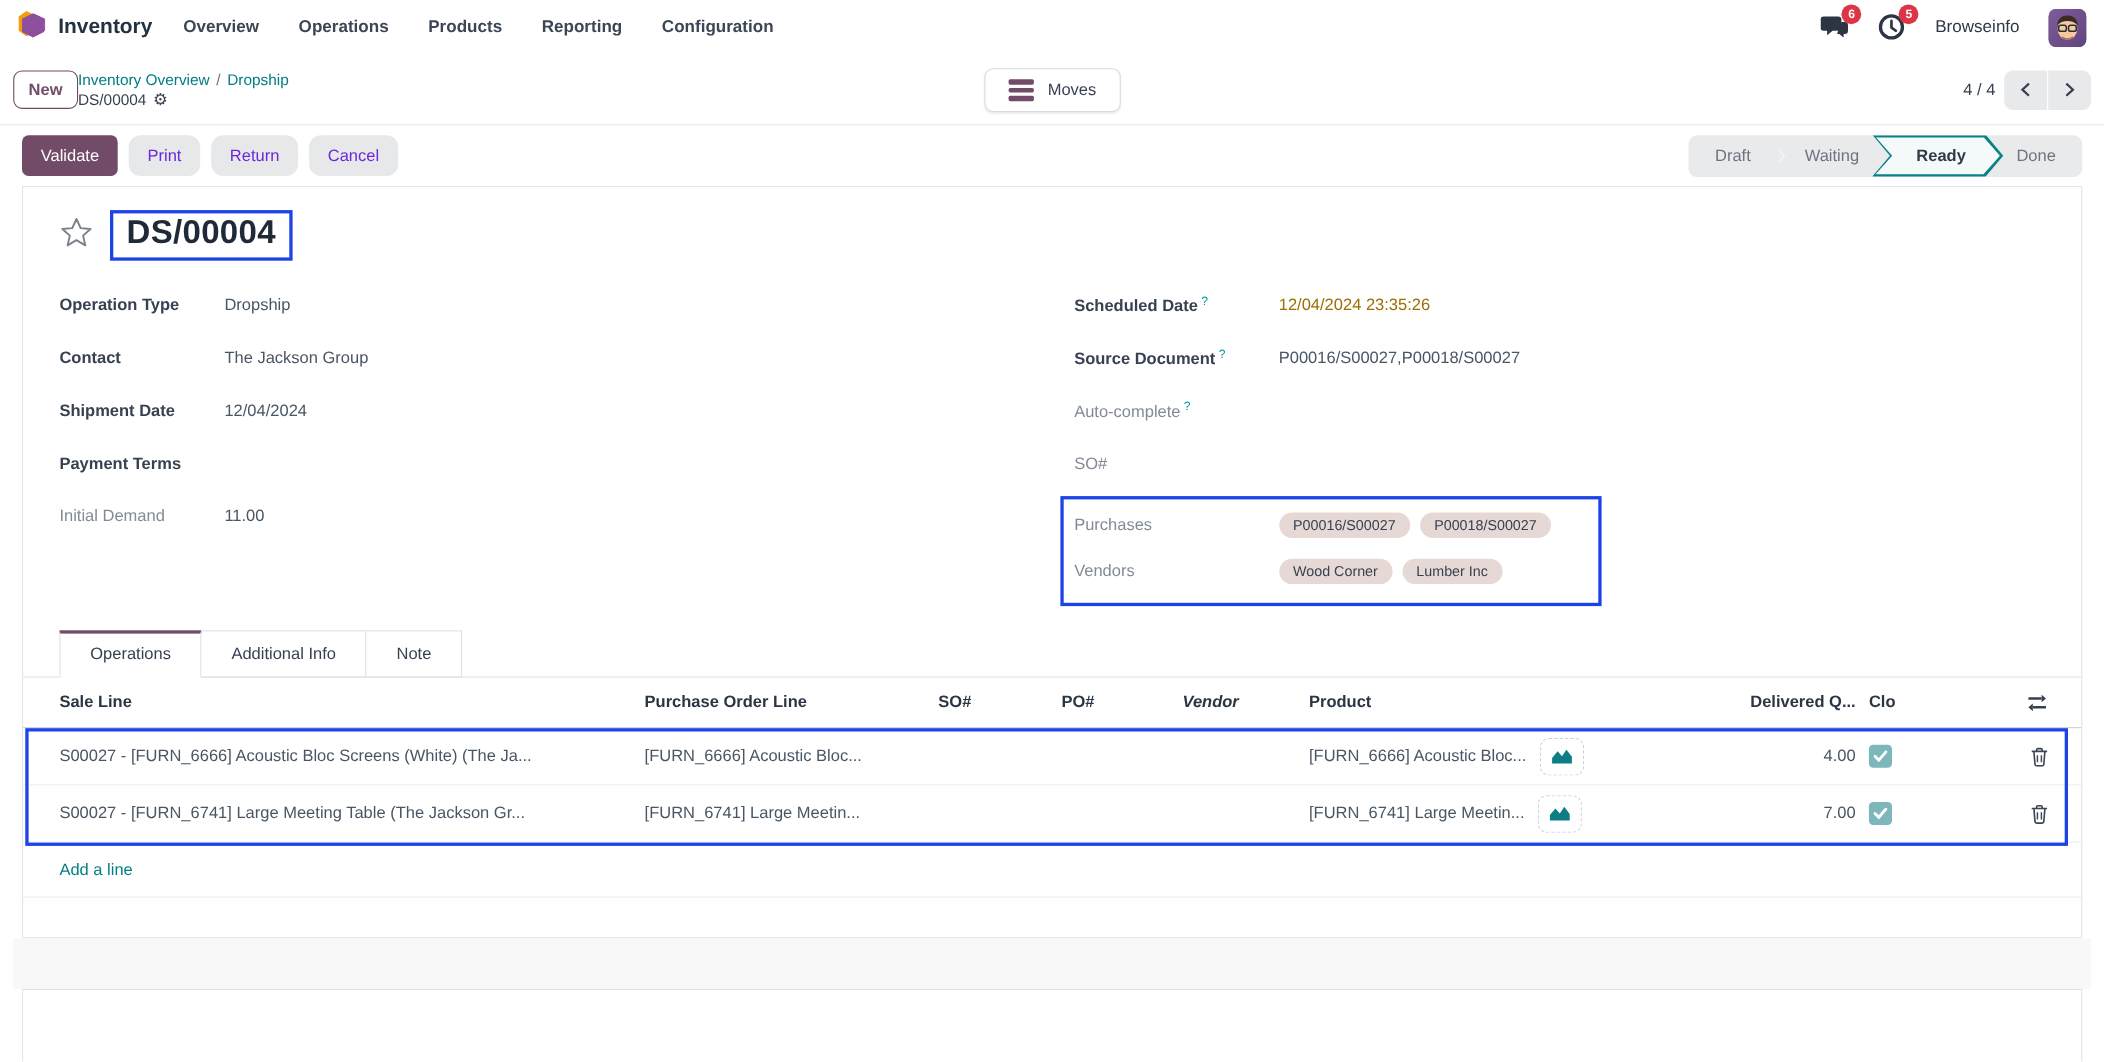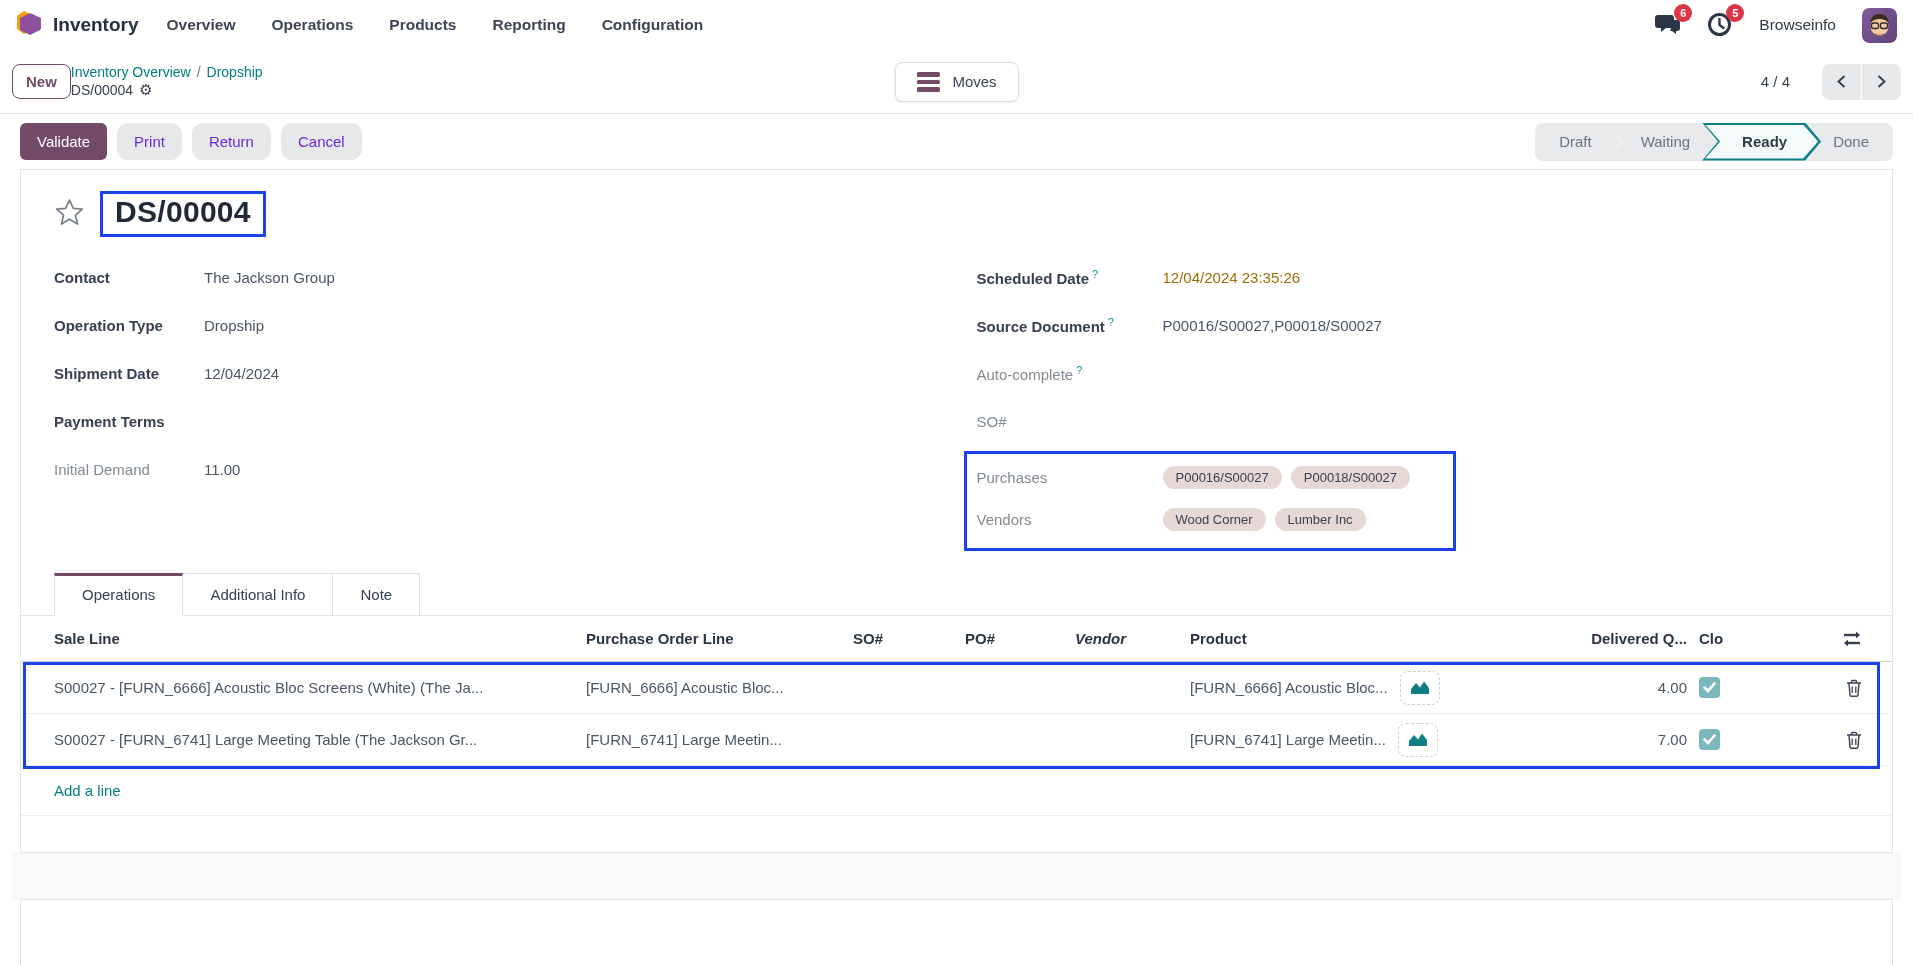--- a/index.html
+++ b/index.html
@@ -27,21 +27,21 @@
   .crumb-line1 { color:#017e84; }
   .crumb-line1 a { color:#017e84; text-decoration:none; cursor:pointer; }
   .crumb-sep { color:#6b7480; margin:0 6px; }
   .crumb-line2 { color:#374151; display:flex; align-items:center; gap:6px; }
   .gear { font-family:"DejaVu Sans",sans-serif; font-size:15px; color:#374151; cursor:pointer; }
   .moves-btn { position:absolute; left:50%; transform:translateX(-50%); top:12px;
     display:flex; align-items:center; gap:13px; background:#fff; border:1px solid #d9dbdf; border-radius:8px;
     padding:9px 21px; font-size:15px; color:#374151; box-shadow:0 1px 2px rgba(0,0,0,.07); cursor:pointer; }
   .bars { display:flex; flex-direction:column; gap:3px; }
   .bars i { display:block; width:23px; height:4.5px; background:#714b67; border-radius:1.5px; }
-  .pager { margin-left:auto; display:flex; align-items:center; gap:32px; }
+  .pager { margin-left:auto; display:flex; align-items:center; gap:8px; }
   .pager-text { font-size:15px; color:#374151; }
   .pager-btns { display:flex; gap:1px; }
   .pager-btns button { width:39px; height:36px; background:#e8e9eb; border:none; cursor:pointer;
     display:flex; align-items:center; justify-content:center; }
   .pager-btns button:first-child { border-radius:8px 0 0 8px; }
   .pager-btns button:last-child { border-radius:0 8px 8px 0; }
 
   .hdivider { border-top:1px solid #e4e6e9; }
 
   
@@ -246,26 +246,26 @@
     </span>
     <div class="title-box">
       <h1>DS/00004</h1>
     </div>
   </div>
 
   <div class="fields">
 
     <div class="col-left">
       <div class="field">
+        <span class="flabel">Operation Type</span>
+        <span class="fvalue">Dropship</span>
+      </div>
+      <div class="field">
         <span class="flabel">Contact</span>
         <span class="fvalue">The Jackson Group</span>
-      </div>
-      <div class="field">
-        <span class="flabel">Operation Type</span>
-        <span class="fvalue">Dropship</span>
       </div>
       <div class="field">
         <span class="flabel">Shipment Date</span>
         <span class="fvalue">12/04/2024</span>
       </div>
       <div class="field">
         <span class="flabel">Payment Terms</span>
         <span class="fvalue"></span>
       </div>
       <div class="field muted">

